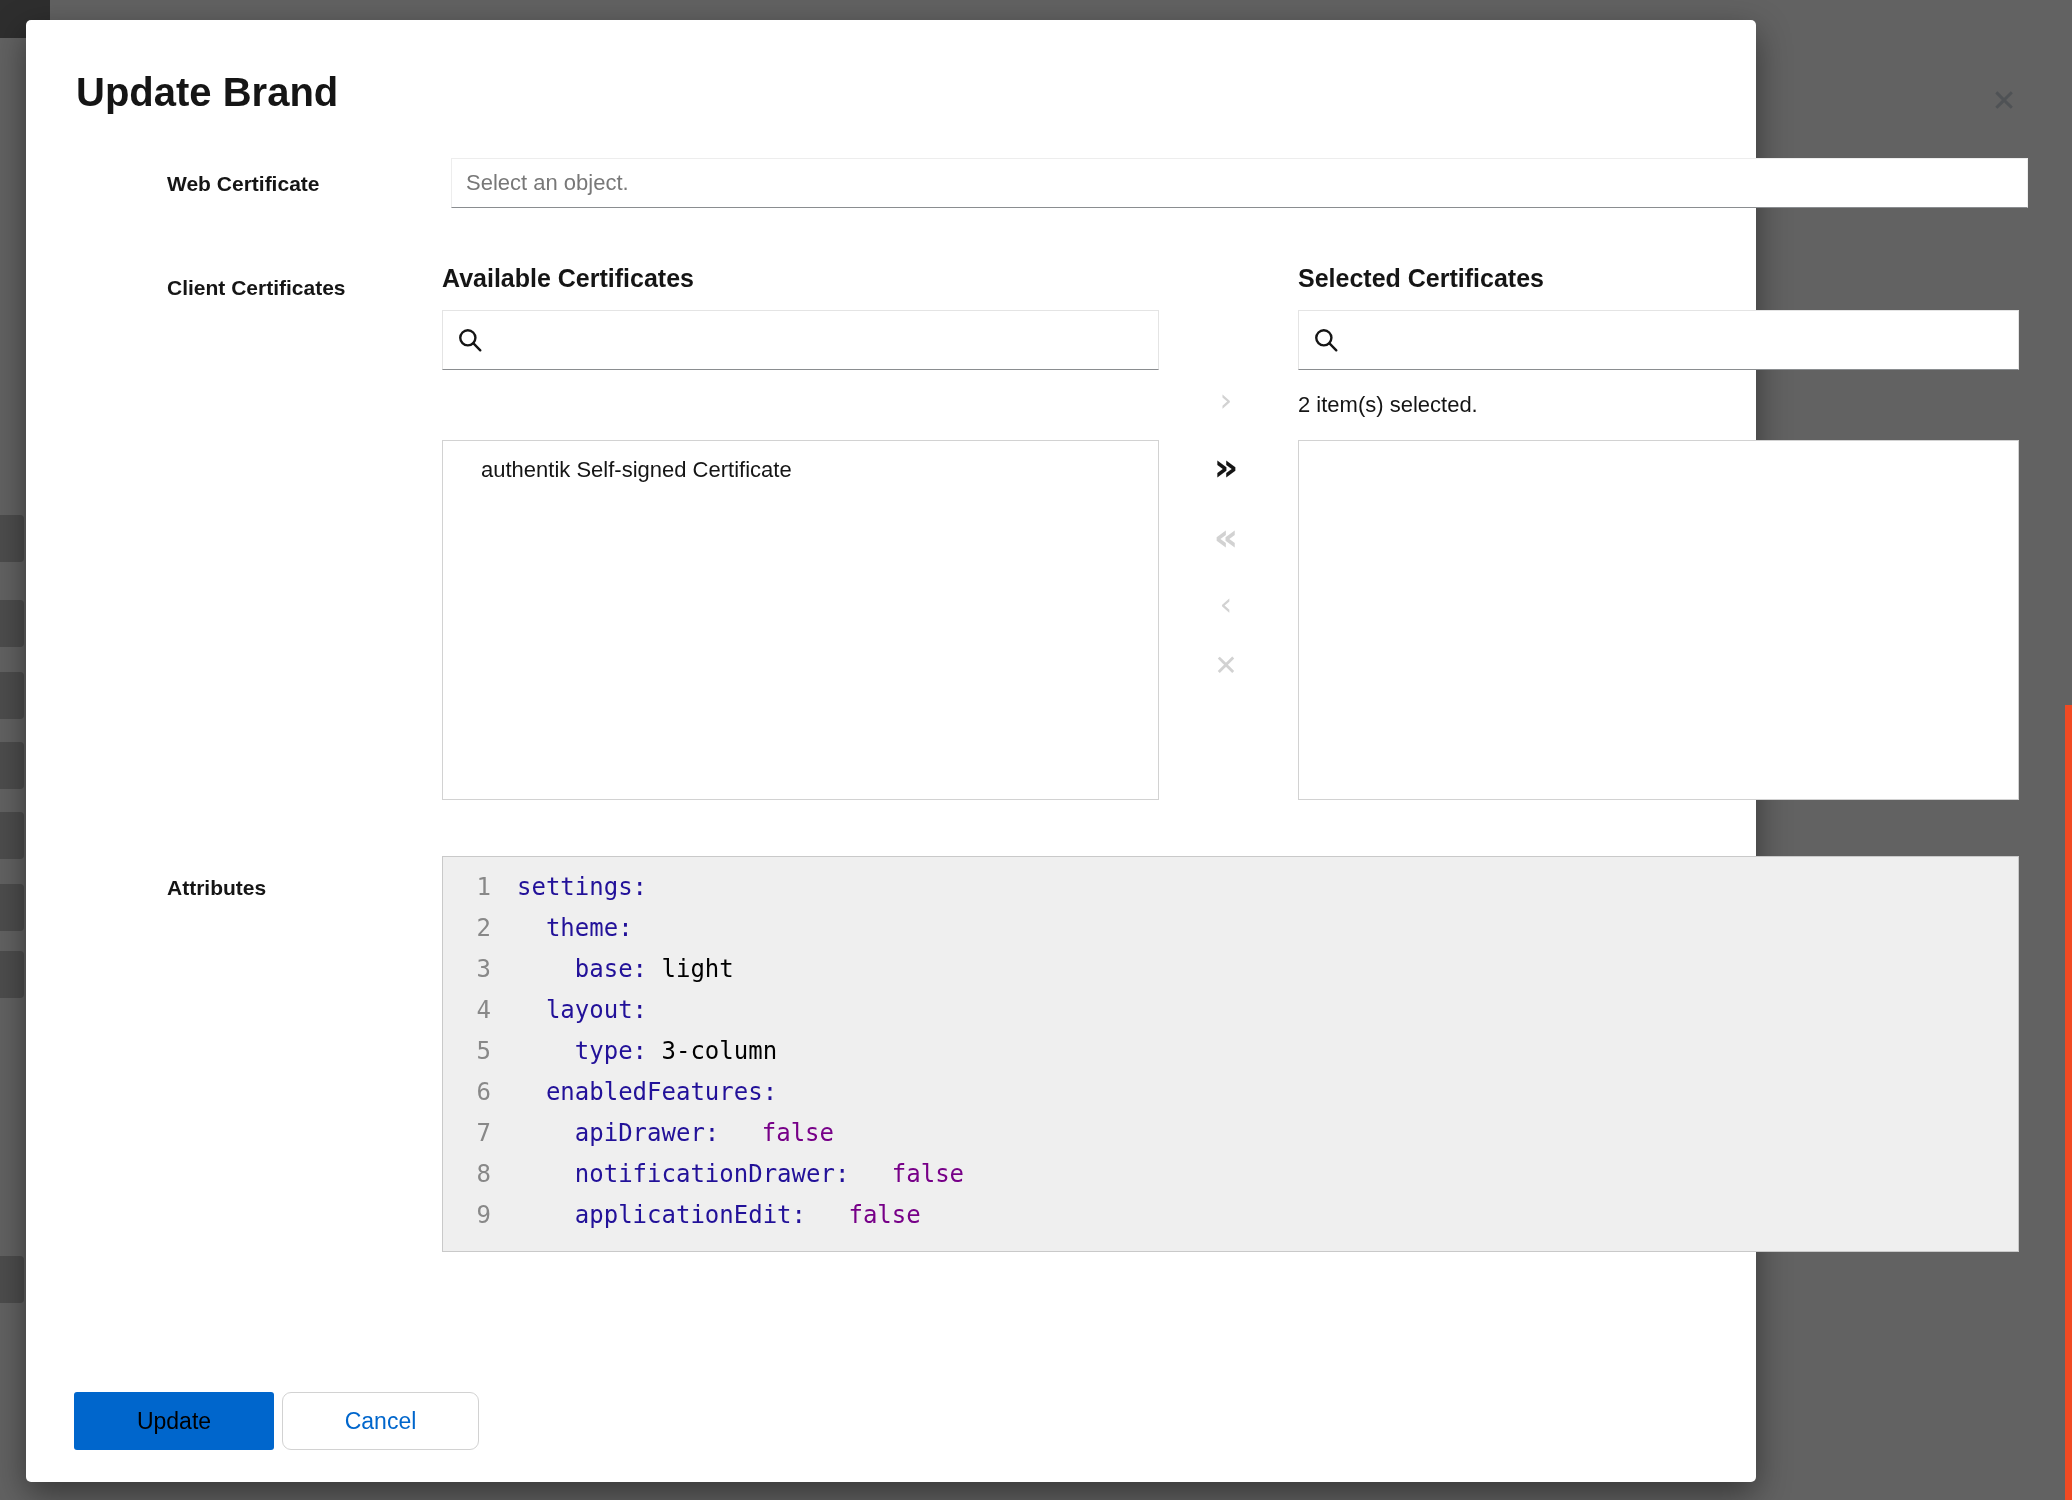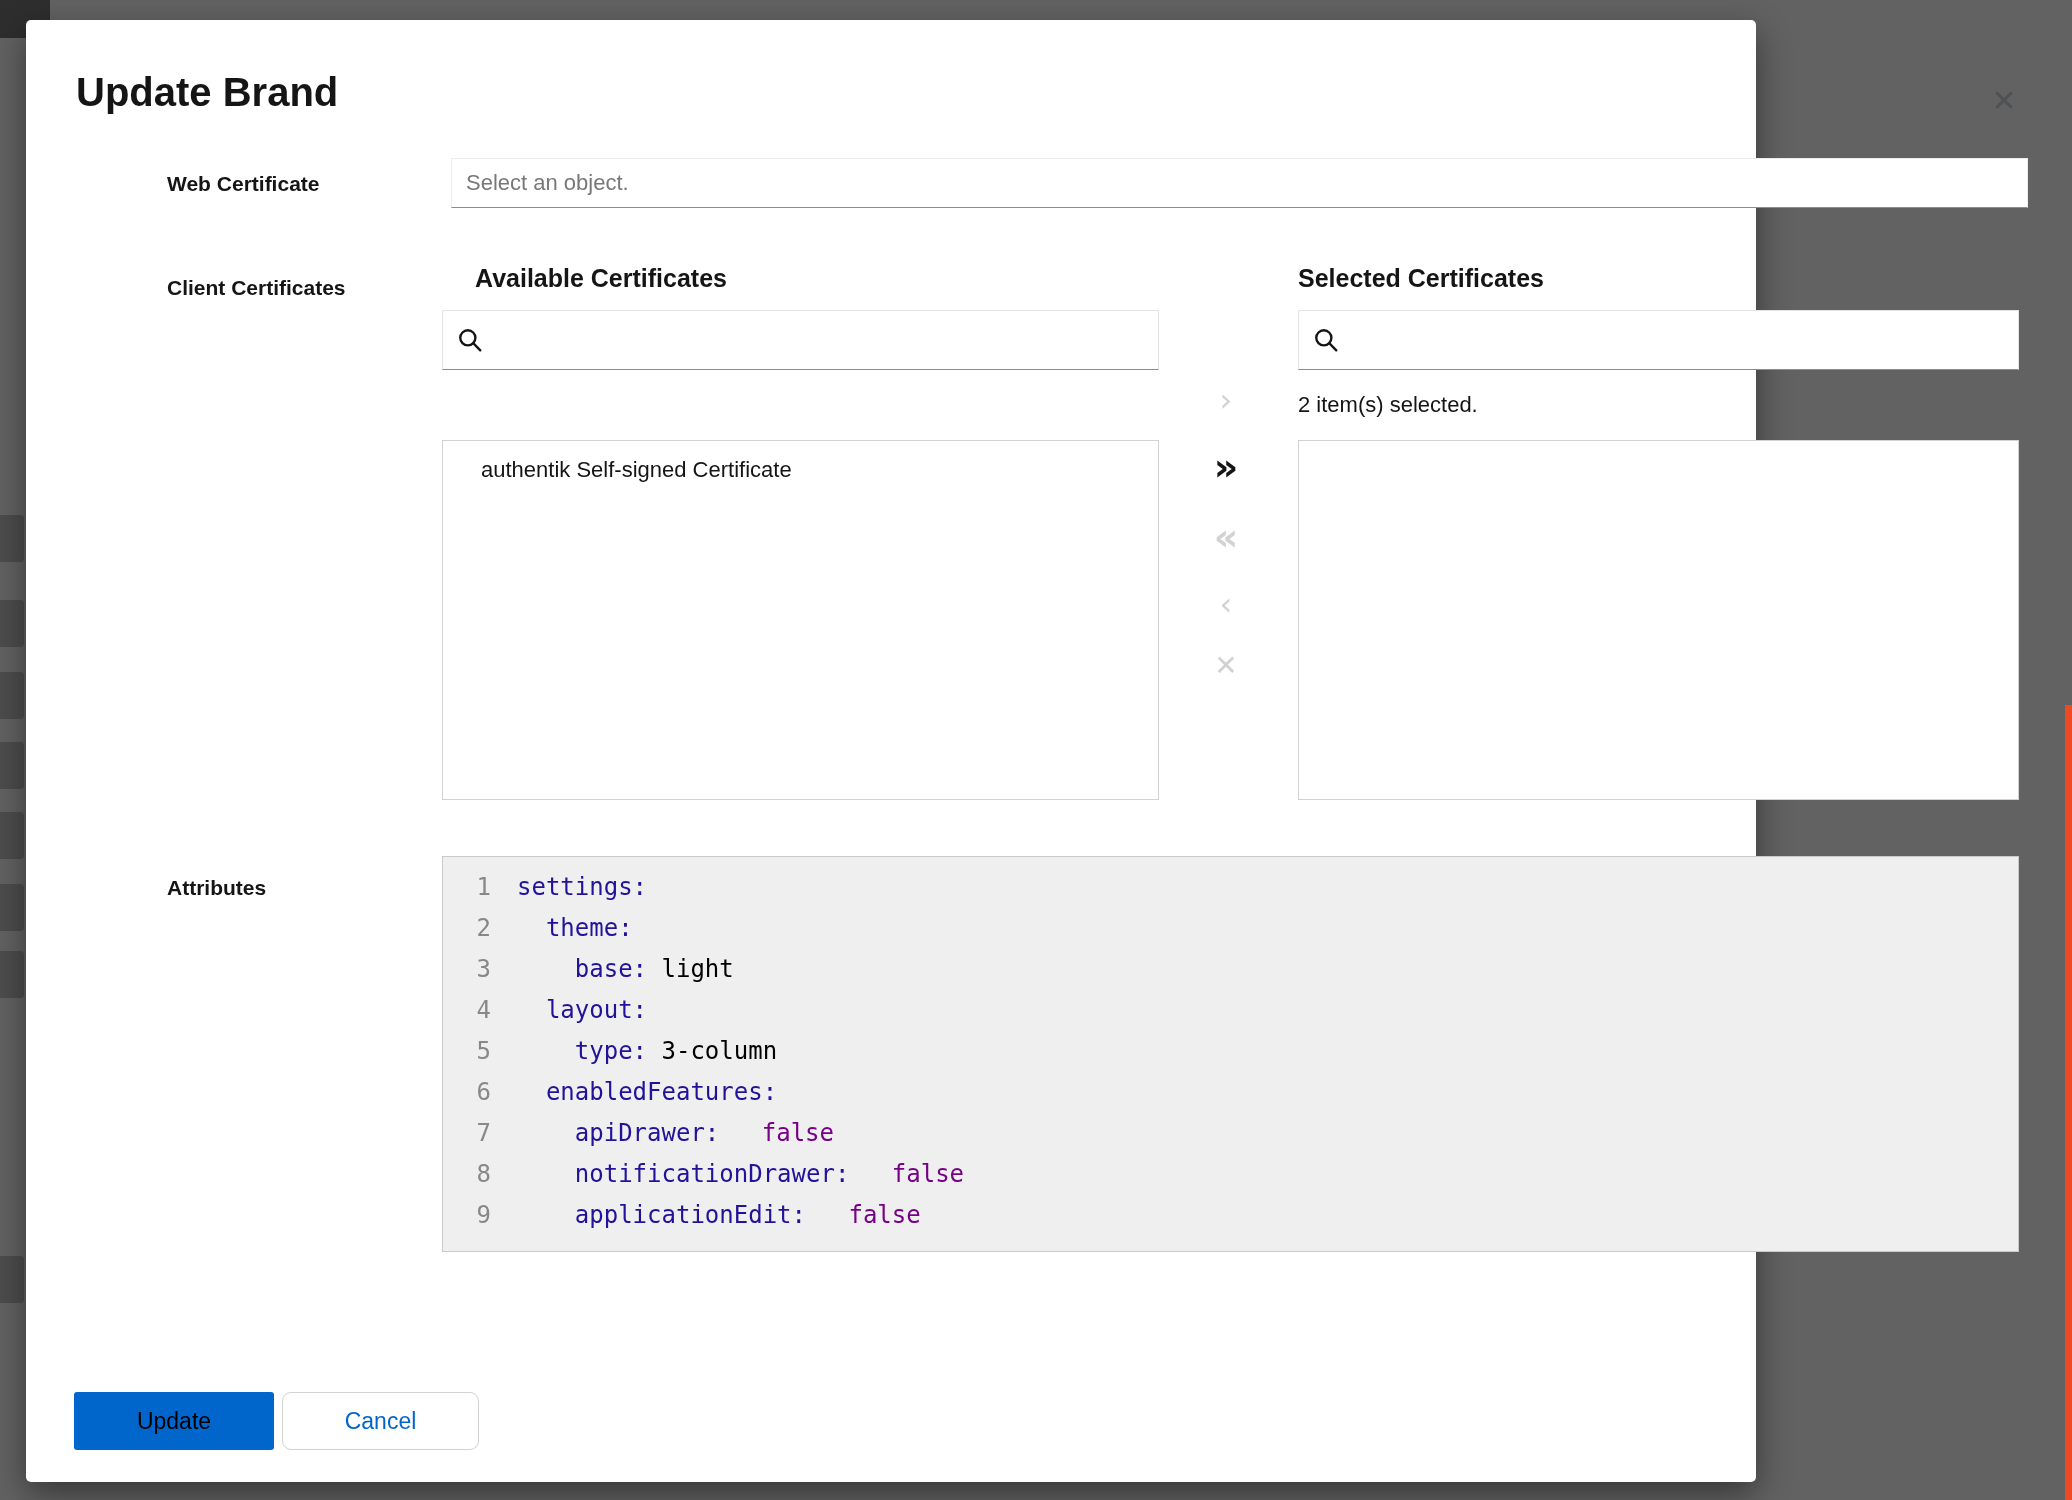--- a/index.html
+++ b/index.html
@@ -35,21 +35,21 @@
 
   .text-input {
     position:absolute; left:416px; top:138px; width:1577px; height:50px;
     border:1px solid #ededed; border-bottom:1px solid #8a8d90;
     padding:0 14px; font-size:22px; color:#151515; background:#fff;
     box-sizing:border-box; font-family:inherit; outline:none;margin-left:9px;
   }
   .text-input::placeholder { color:#787878; opacity:1; }
 
   .col-heading { position:absolute; font-size:25px; font-weight:700; color:#151515; }
-  .head-available { left:416px; top:244px;margin-left:33px; }
+  .head-available { left:416px; top:244px; }
   .head-selected  { left:1272px; top:244px; }
 
   .search-box {
     position:absolute; top:290px; height:60px; background:#fff;
     border:1px solid #e4e4e4; border-bottom-color:#8a8d90;
     box-sizing:border-box; display:flex; align-items:center; padding:0 14px; gap:12px;
   }
   .search-available { left:416px; width:717px; }
   .search-selected  { left:1272px; width:721px; }
   .search-box input {

